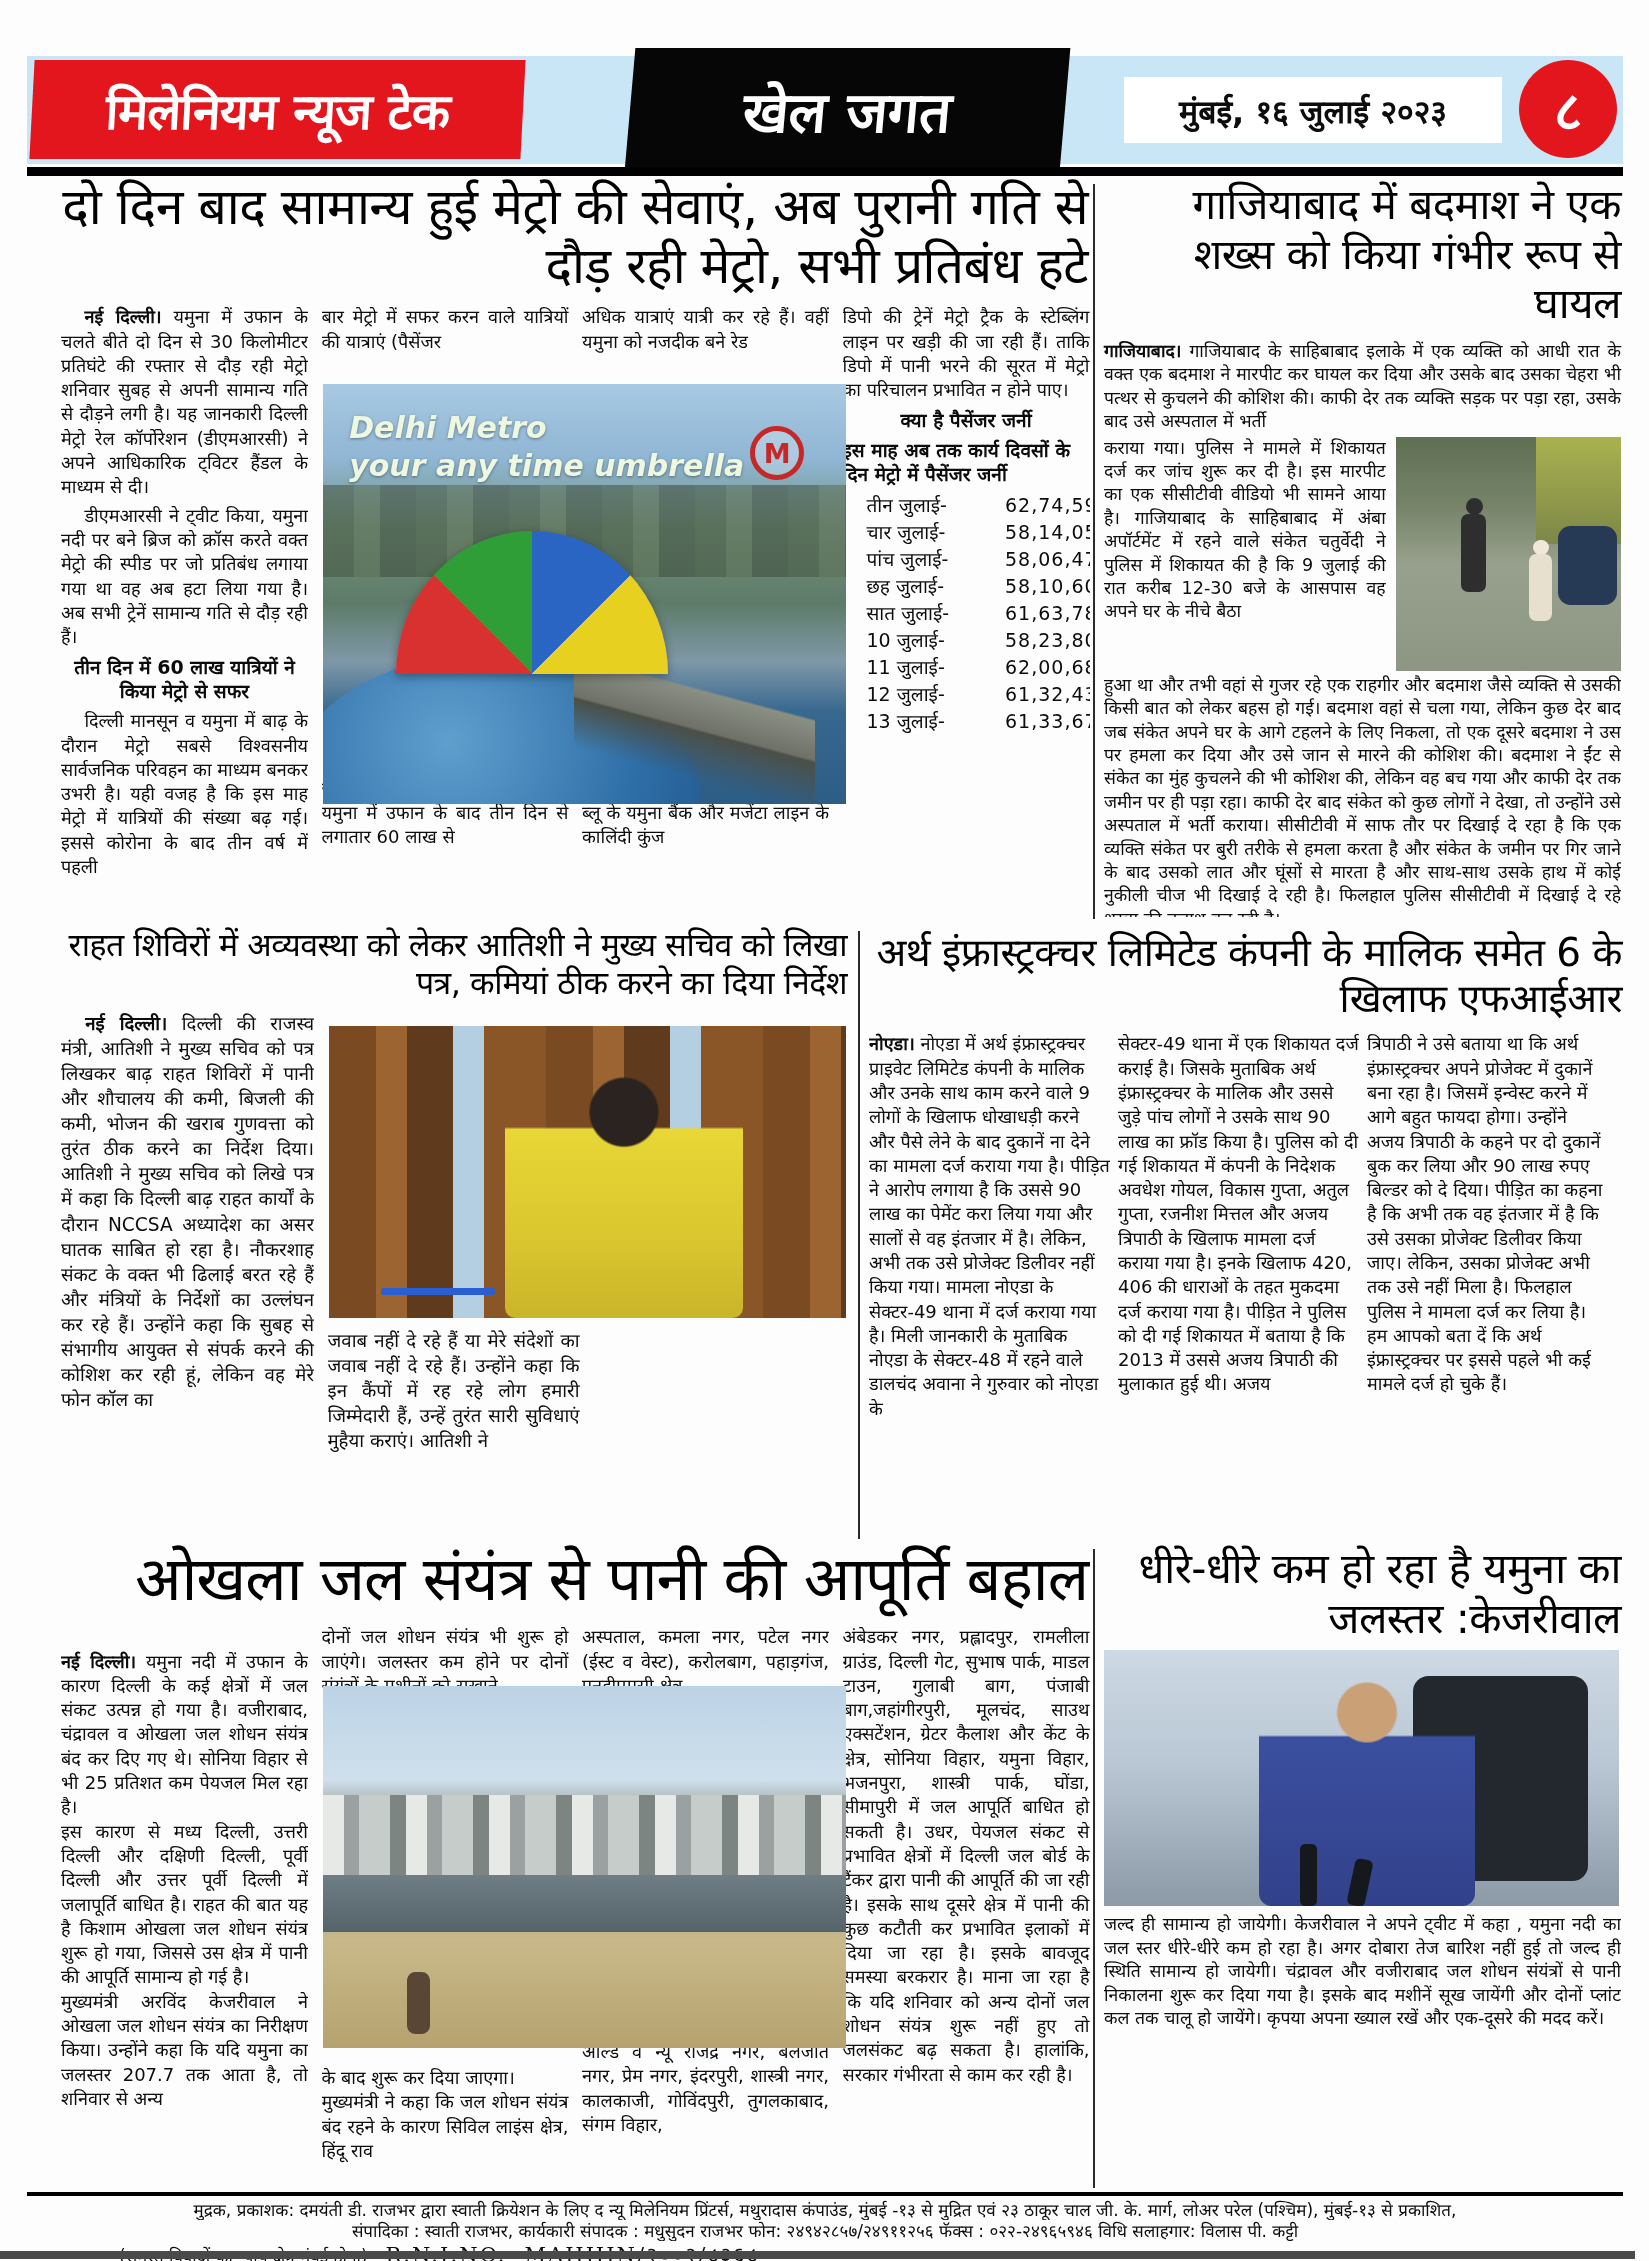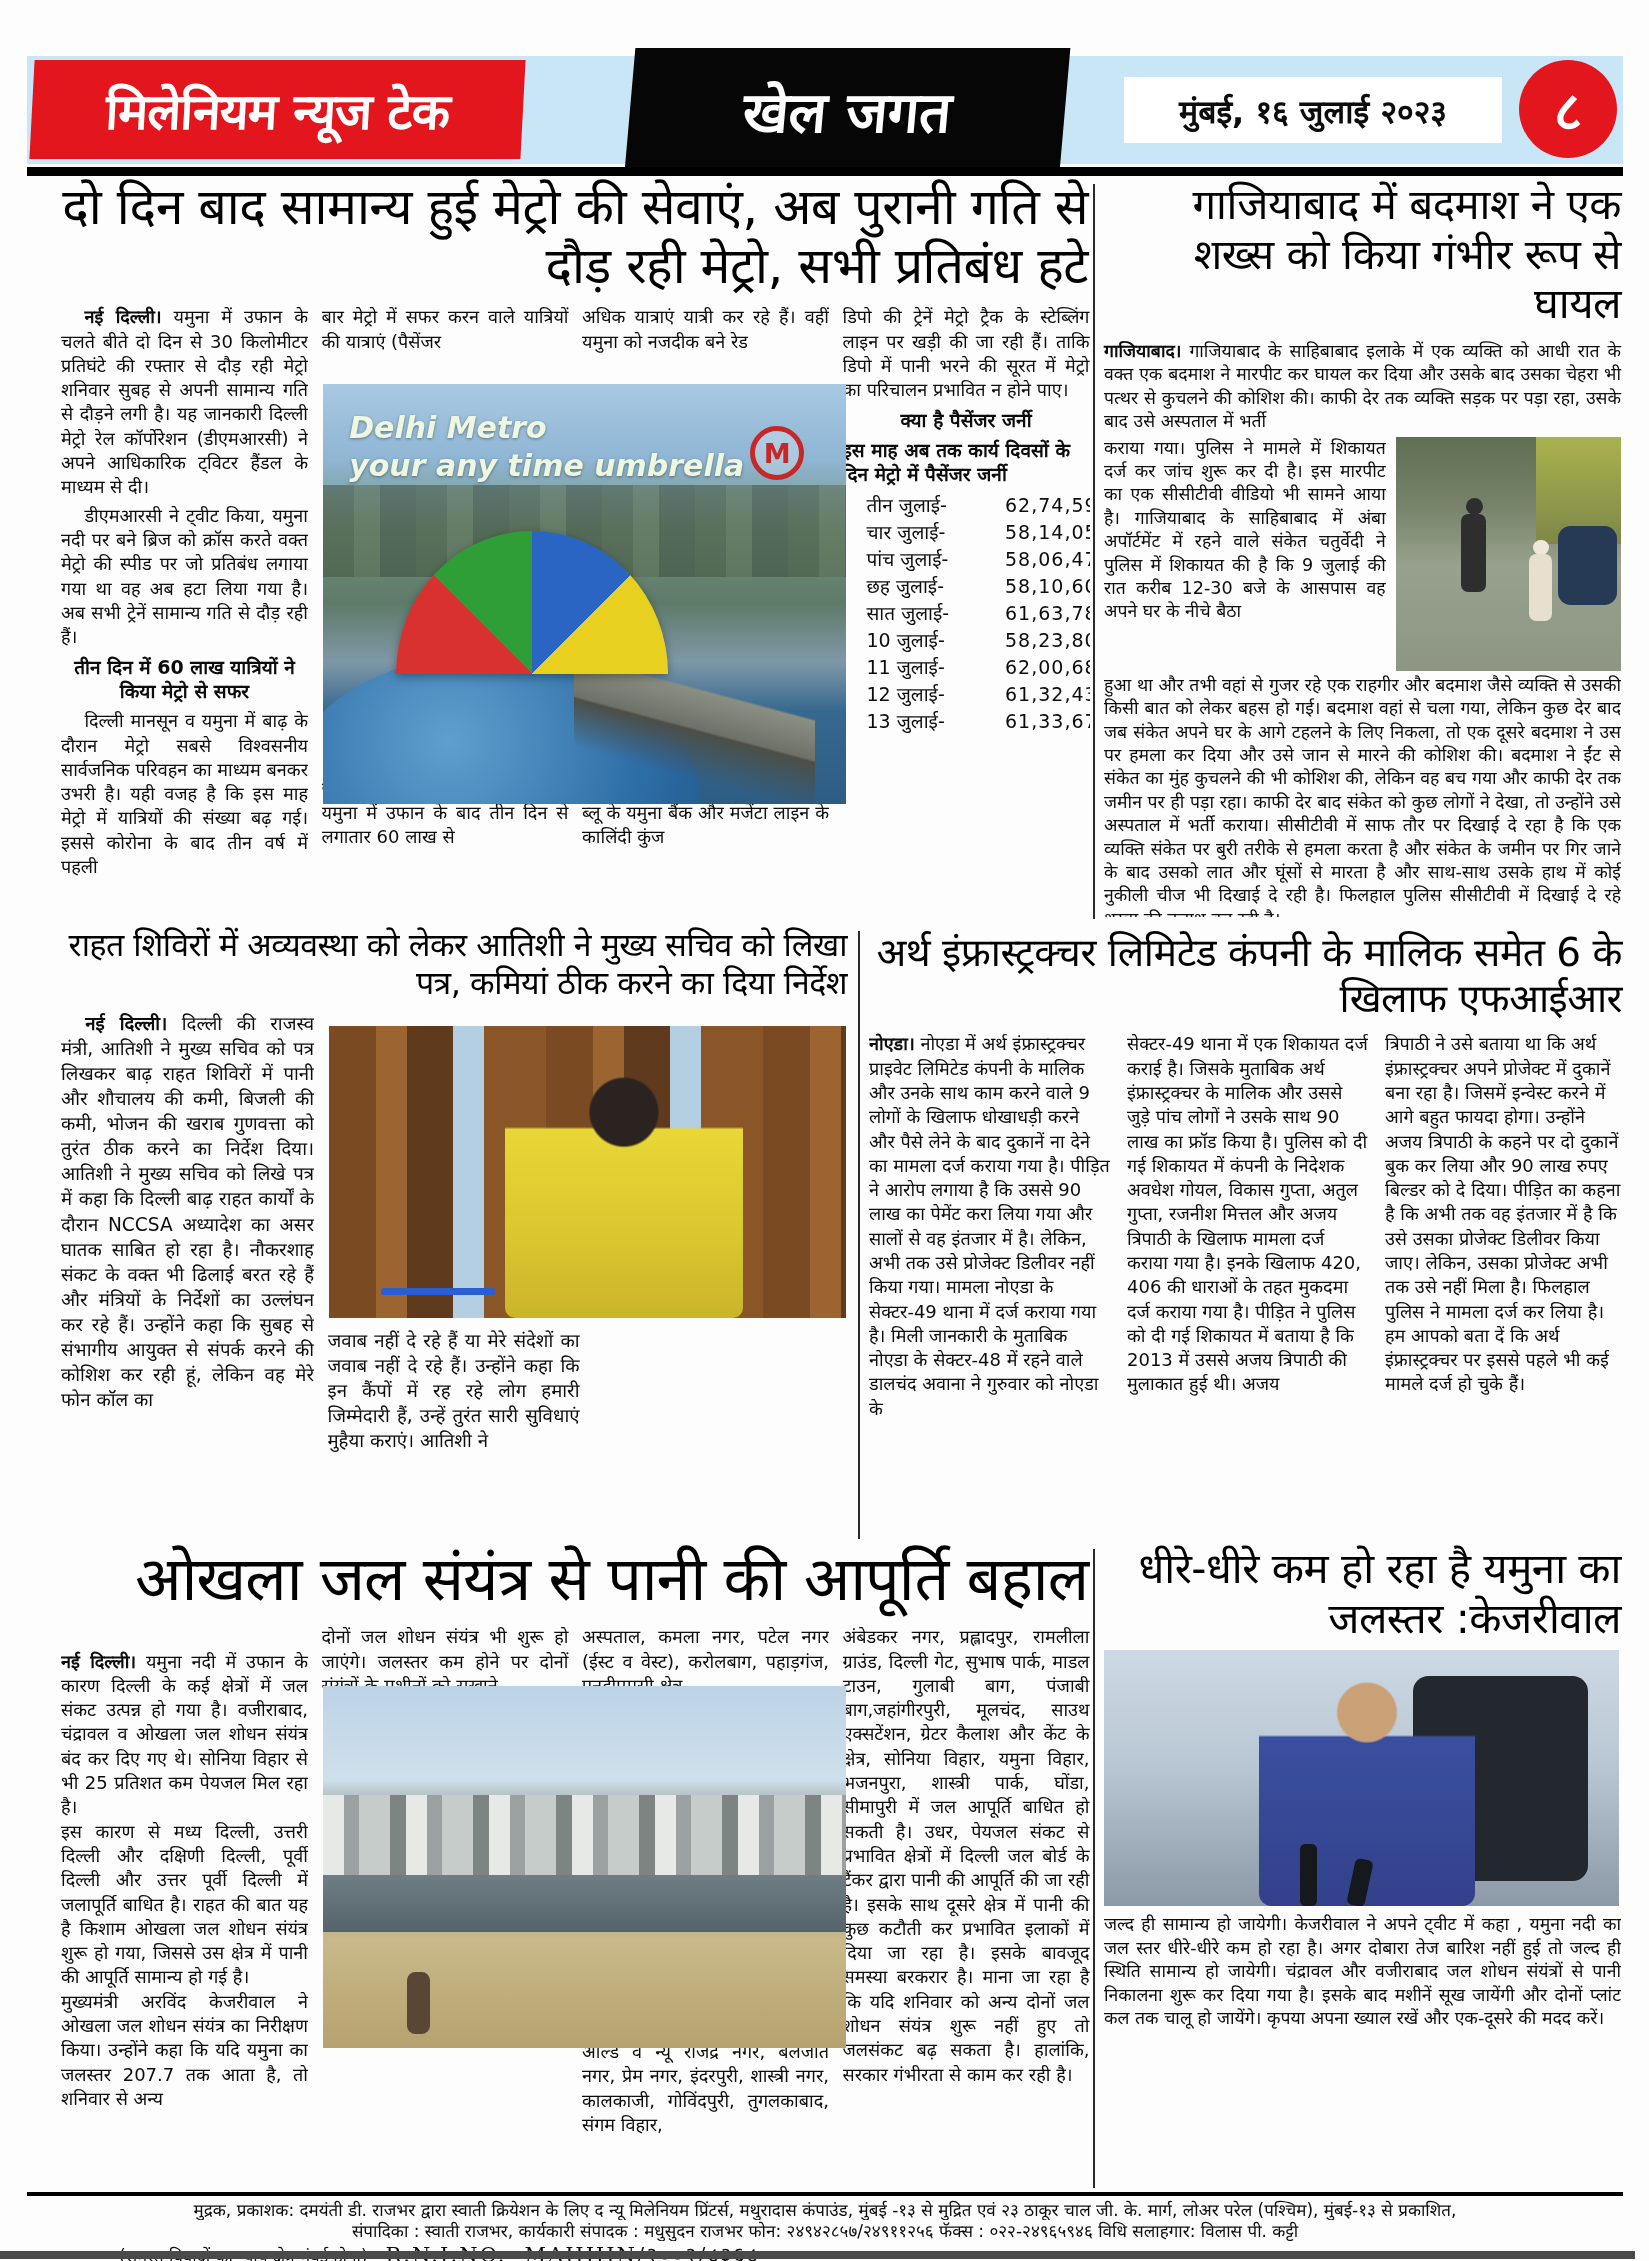--- a/index.html
+++ b/index.html
@@ -210,40 +210,42 @@
         <div class="atishi-person"></div>
         <div style="position:absolute;left:10%;bottom:8%;width:114px;height:7.2px;background:#2a5fd4;border-radius:3.1px"></div>
       </div>
     </div>
   </div>
 
   <div class="vline" style="left:858px;top:931px;height:608px"></div>
 
   <div class="art" style="left:869px;top:930px;width:753px">
     <div class="hl" style="font-size:39px">अर्थ इंफ्रास्ट्रक्चर लिमिटेड कंपनी के मालिक समेत 6 के खिलाफ एफआईआर</div>
-    <div class="cols" style="margin-top:10.3px;height:491px;gap:17px">
+    <div class="cols" style="margin-top:10.3px;height:491px;gap:8px">
       <div class="col bt" style="width:241px;font-size:18px;text-align:left">
         <span class="dl">नोएडा।</span> <span>नोएडा में अर्थ इंफ्रास्ट्रक्चर प्राइवेट लिमिटेड कंपनी के मालिक और उनके साथ काम करने वाले 9 लोगों के खिलाफ धोखाधड़ी करने और पैसे लेने के बाद दुकानें ना देने का मामला दर्ज कराया गया है। पीड़ित ने आरोप लगाया है कि उससे 90 लाख का पेमेंट करा लिया गया और सालों से वह इंतजार में है। लेकिन, अभी तक उसे प्रोजेक्ट डिलीवर नहीं किया गया। मामला नोएडा के सेक्टर-49 थाना में दर्ज कराया गया है। मिली जानकारी के मुताबिक नोएडा के सेक्टर-48 में रहने वाले डालचंद अवाना ने गुरुवार को नोएडा के</span>
       </div>
       <div class="col bt" style="width:241px;font-size:18px;text-align:left">सेक्टर-49 थाना में एक शिकायत दर्ज कराई है। जिसके मुताबिक अर्थ इंफ्रास्ट्रक्चर के मालिक और उससे जुड़े पांच लोगों ने उसके साथ 90 लाख का फ्रॉड किया है। पुलिस को दी गई शिकायत में कंपनी के निदेशक अवधेश गोयल, विकास गुप्ता, अतुल गुप्ता, रजनीश मित्तल और अजय त्रिपाठी के खिलाफ मामला दर्ज कराया गया है। इनके खिलाफ 420, 406 की धाराओं के तहत मुकदमा दर्ज कराया गया है। पीड़ित ने पुलिस को दी गई शिकायत में बताया है कि 2013 में उससे अजय त्रिपाठी की मुलाकात हुई थी। अजय</div>
       <div class="col bt" style="width:241px;font-size:18px;text-align:left">त्रिपाठी ने उसे बताया था कि अर्थ इंफ्रास्ट्रक्चर अपने प्रोजेक्ट में दुकानें बना रहा है। जिसमें इन्वेस्ट करने में आगे बहुत फायदा होगा। उन्होंने अजय त्रिपाठी के कहने पर दो दुकानें बुक कर लिया और 90 लाख रुपए बिल्डर को दे दिया। पीड़ित का कहना है कि अभी तक वह इंतजार में है कि उसे उसका प्रोजेक्ट डिलीवर किया जाए। लेकिन, उसका प्रोजेक्ट अभी तक उसे नहीं मिला है। फिलहाल पुलिस ने मामला दर्ज कर लिया है। हम आपको बता दें कि अर्थ इंफ्रास्ट्रक्चर पर इससे पहले भी कई मामले दर्ज हो चुके हैं।</div>
     </div>
   </div>
 
   <div class="art" style="left:61px;top:1543px;width:1027px">
     <div class="hl" style="font-size:61px;letter-spacing:-1px">ओखला जल संयंत्र से पानी की आपूर्ति बहाल</div>
     <div class="cols" style="position:relative;margin-top:10.3px;height:572px;gap:13.5px">
       <div class="col bt pre" style="width:247px">
         <span class="dl">नई दिल्ली।</span> <span>यमुना नदी में उफान के कारण दिल्ली के कई क्षेत्रों में जल संकट उत्पन्न हो गया है। वजीराबाद, चंद्रावल व ओखला जल शोधन संयंत्र बंद कर दिए गए थे। सोनिया विहार से भी 25 प्रतिशत कम पेयजल मिल रहा है।
 इस कारण से मध्य दिल्ली, उत्तरी दिल्ली और दक्षिणी दिल्ली, पूर्वी दिल्ली और उत्तर पूर्वी दिल्ली में जलापूर्ति बाधित है। राहत की बात यह है किशाम ओखला जल शोधन संयंत्र शुरू हो गया, जिससे उस क्षेत्र में पानी की आपूर्ति सामान्य हो गई है।
 मुख्यमंत्री अरविंद केजरीवाल ने ओखला जल शोधन संयंत्र का निरीक्षण किया। उन्होंने कहा कि यदि यमुना का जलस्तर 207.7 तक आता है, तो शनिवार से अन्य</span>
       </div>
       <div class="col bt" style="width:247px">
         <div>दोनों जल शोधन संयंत्र भी शुरू हो जाएंगे। जलस्तर कम होने पर दोनों संयंत्रों के मशीनों को सुखाने</div>
         <div style="height:368px"></div>
+        <div class="pre">के बाद शुरू कर दिया जाएगा।
+मुख्यमंत्री ने कहा कि जल शोधन संयंत्र बंद रहने के कारण सिविल लाइंस क्षेत्र, हिंदू राव</div>
       </div>
       <div class="col bt" style="width:247px">
         <div>अस्पताल, कमला नगर, पटेल नगर (ईस्ट व वेस्ट), करोलबाग, पहाड़गंज, एनडीएमसी क्षेत्र,</div>
         <div style="height:342px"></div>
         <div>ओल्ड व न्यू राजेंद्र नगर, बलजीत नगर, प्रेम नगर, इंदरपुरी, शास्त्री नगर, कालकाजी, गोविंदपुरी, तुगलकाबाद, संगम विहार,</div>
       </div>
       <div class="col bt" style="width:247px">अंबेडकर नगर, प्रह्लादपुर, रामलीला ग्राउंड, दिल्ली गेट, सुभाष पार्क, माडल टाउन, गुलाबी बाग, पंजाबी बाग,जहांगीरपुरी, मूलचंद, साउथ एक्सटेंशन, ग्रेटर कैलाश और केंट के क्षेत्र, सोनिया विहार, यमुना विहार, भजनपुरा, शास्त्री पार्क, घोंडा, सीमापुरी में जल आपूर्ति बाधित हो सकती है। उधर, पेयजल संकट से प्रभावित क्षेत्रों में दिल्ली जल बोर्ड के टैंकर द्वारा पानी की आपूर्ति की जा रही है। इसके साथ दूसरे क्षेत्र में पानी की कुछ कटौती कर प्रभावित इलाकों में दिया जा रहा है। इसके बावजूद समस्या बरकरार है। माना जा रहा है कि यदि शनिवार को अन्य दोनों जल शोधन संयंत्र शुरू नहीं हुए तो जलसंकट बढ़ सकता है। हालांकि, सरकार गंभीरता से काम कर रही है।</div>
       <div class="photo okhla-photo" style="left:262px;top:61px;width:523px;height:362px">
         <div class="okhla-struct"></div>
         <div style="position:absolute;left:0;top:52%;width:100%;height:16%;background:linear-gradient(180deg,#6f7d85,#55636b)"></div>

